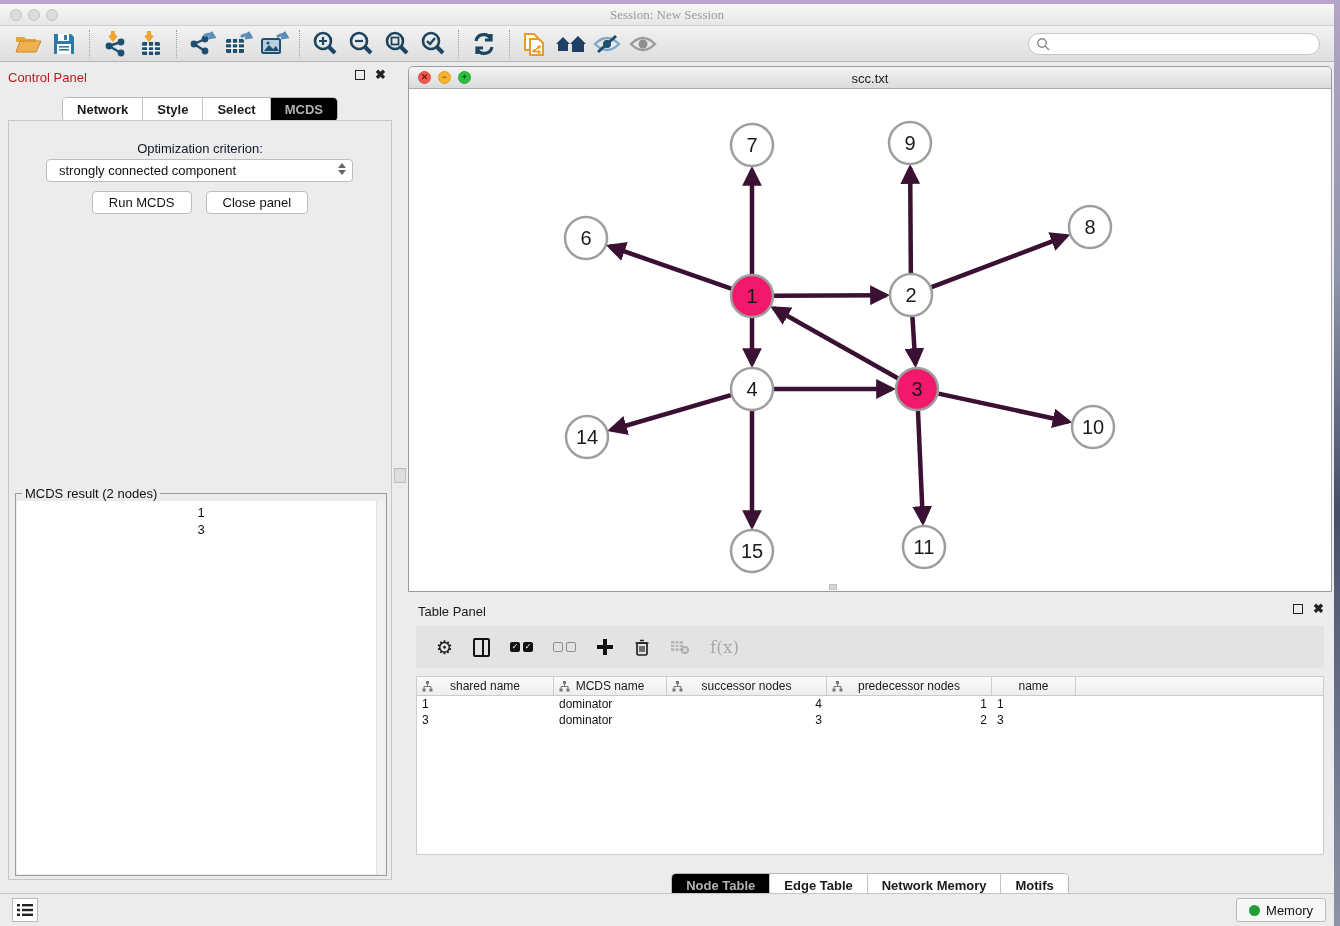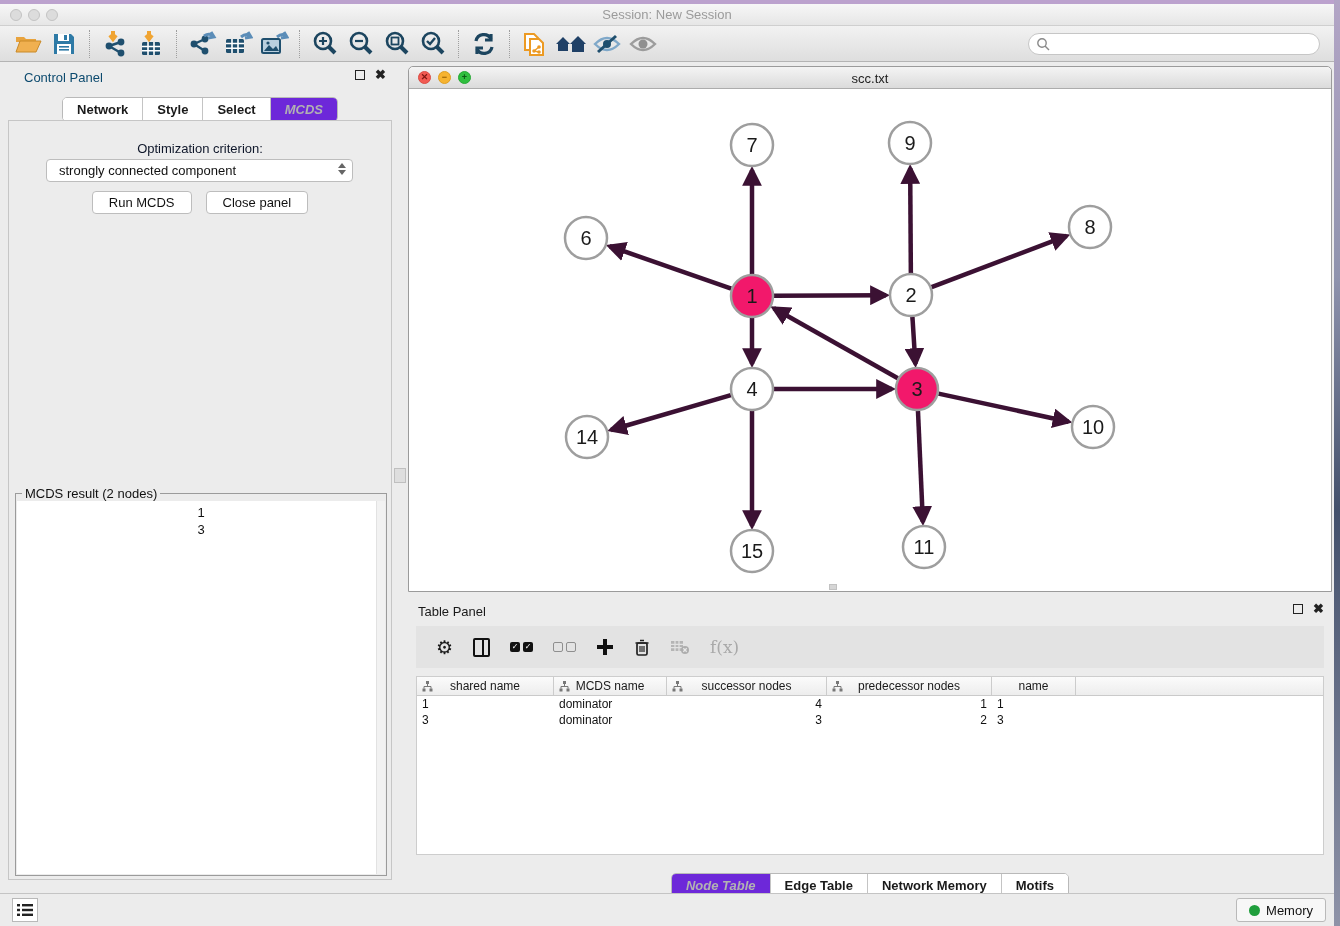--- a/index.html
+++ b/index.html
@@ -4,50 +4,50 @@
 <style>
   * { margin:0; padding:0; box-sizing:border-box; }
   html,body { width:1340px; height:926px; overflow:hidden; }
   body { font-family:"Liberation Sans", sans-serif; background:#BCA2CE; position:relative; }
   .wall-right { position:absolute; right:0; top:0; width:6px; height:926px;
     background:linear-gradient(#b3a5c6 0%, #8f93ad 30%, #43506b 55%, #8f93a8 100%); }
   .app { position:absolute; left:0; top:4px; width:1334px; height:922px; background:#ECECEC; }
 
   
   .titlebar { position:absolute; left:0; top:0; width:100%; height:22px;
-    background:linear-gradient(#F7F7F7,#E6E6E6); border-bottom:1px solid #CFCFCF; }
+    background:linear-gradient(#F7F7F7,#E6E6E6); border-bottom:1px solid #CFCFCF;font-family:Liberation Serif, serif; }
   .titlebar .title { position:absolute; left:0; right:0; top:3px; text-align:center;
     font-size:13px; color:#9B9B9B; }
   .tl-dots { position:absolute; left:10px; top:5px; display:flex; gap:6px; }
   .tl-dot { width:12px; height:12px; border-radius:50%; background:#DCDCDC; border:1px solid #C3C3C3; }
 
   
   .toolbar { position:absolute; left:0; top:22px; width:100%; height:36px;
     background:linear-gradient(#F2F2F2,#DEDEDE); border-bottom:1px solid #B4B4B4;
     display:flex; align-items:center; padding-left:10px; }
   .tb-btn { width:36px; height:32px; display:flex; align-items:center; justify-content:center; }
   .tb-sep { width:1px; height:28px; margin:0 7px; border-left:1px dotted #9F9F9F; }
   .search-wrap { position:absolute; right:14px; top:7px; }
   .search-field { width:292px; height:22px; border:1px solid #C6C6C6; border-radius:11px;
     background:#FFF; padding:0 8px 0 26px; font-size:12px; outline:none; color:#333; }
   .search-glyph { position:absolute; left:8px; top:4px; }
 
   
   .control-panel { position:absolute; left:0; top:58px; width:400px; height:831px; background:#ECECEC; }
   .panel-head { position:absolute; left:0; top:0; width:100%; height:30px; }
-  .panel-title { position:absolute; left:24px; top:8px; font-size:13px; color:#0c4a6e; }
+  .panel-title { position:absolute; left:8px; top:8px; font-size:13px; color:#b91c1c; }
   .panel-head-btns { position:absolute; right:14px; top:8px; display:flex; gap:10px; align-items:center; }
   .float-glyph { width:10px; height:10px; border:1.5px solid #222; }
   .close-glyph { font-size:13px; font-weight:bold; color:#222; line-height:10px; }
   .seg-tabs { position:absolute; left:0; right:0; top:35px; display:flex; justify-content:center; }
   .seg { display:flex; border:1px solid #B9B9B9; border-radius:5px; overflow:hidden; background:#FFF; }
   .seg-tab { padding:4px 14px; font-size:13px; font-weight:600; color:#1a1a1a; background:#FFF;
     border-right:1px solid #C4C4C4; cursor:default; }
   .seg-tab:last-child { border-right:none; }
-  .seg-tab.sel { background:#6d28d9; color:#B2B2B2;font-style:italic; }
+  .seg-tab.sel { background:#000000; color:#B2B2B2; }
   .cp-box { position:absolute; left:8px; top:58px; width:384px; height:760px;
     border:1px solid #C6C6C6; background:#ECECEC; }
   .opt-label { position:absolute; left:0; right:0; top:20px; text-align:center; font-size:13px; color:#0f172a; }
   .dropdown { position:absolute; left:37px; top:38px; width:307px; height:23px; background:#FFF;
     border:1px solid #BDBDBD; border-radius:4px; font-size:13px; color:#111;
     display:flex; align-items:center; padding-left:12px; }
   .dd-stepper { position:absolute; right:6px; top:3px; display:flex; flex-direction:column; gap:2px; }
   .dd-up { width:0; height:0; border-left:4px solid transparent; border-right:4px solid transparent; border-bottom:5px solid #666; }
   .dd-down { width:0; height:0; border-left:4px solid transparent; border-right:4px solid transparent; border-top:5px solid #666; }
   .cp-btn-row { position:absolute; left:0; right:0; top:70px; display:flex; justify-content:center; gap:14px; }

